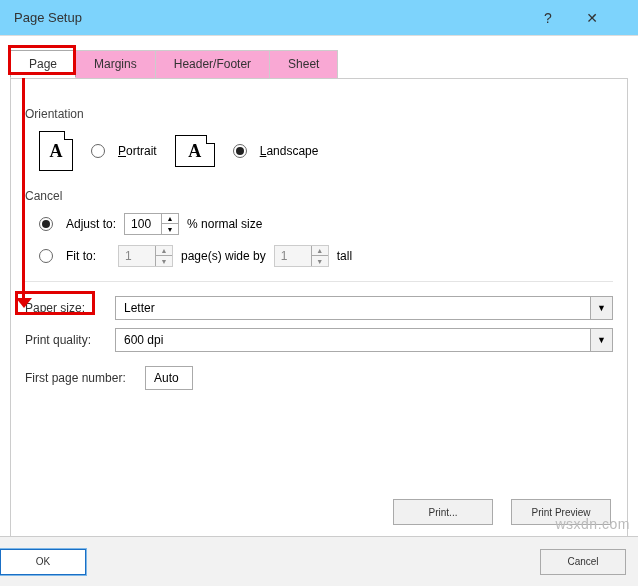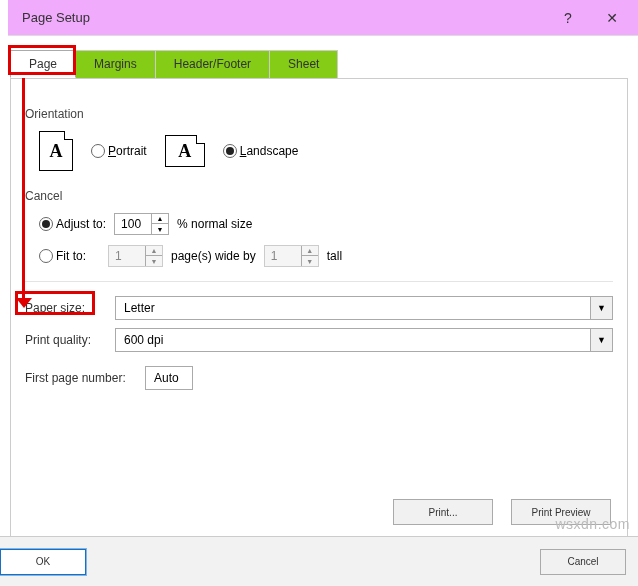--- a/index.html
+++ b/index.html
@@ -10,35 +10,34 @@
       background: #fff;
       width: 638px;
       height: 586px;
       overflow: hidden;
       position: relative;
     }
     .titlebar {
       height: 36px;
       display: flex;
       align-items: center;
-      padding: 0 4px 0 14px;
+      padding: 0 24px 0 14px;
       border-bottom: 1px solid #ddd;
-      background: #f0abfc;
-      margin-left: 8px;
+      background: #7dd3fc;
     }
     .titlebar .title { flex: 1; font-size: 13px; color: #333; }
     .titlebar .ctrl { width: 44px; height: 32px; display:flex; align-items:center; justify-content:center; font-size:14px; color:#333; }
     .tabs {
       display: flex;
       margin: 14px 0 0 10px;
       position: relative;
     }
     .tab {
       padding: 6px 18px;
-      background: #84cc16;
+      background: #f9a8d4;
       border: 1px solid #ccc;
       border-bottom: none;
       margin-right: -1px;
       font-size: 12px;
       color: #333;
     }
     .tab.active {
       background: #fff;
       border: 1px solid #aaa;
       border-bottom: 1px solid #fff;
@@ -77,21 +76,21 @@
       font-family: "Times New Roman", serif;
       font-weight: bold; font-size: 18px;
     }
     .page-icon.landscape { width: 40px; height: 32px; }
     .page-icon::after {
       content:""; position:absolute; top:-1px; right:-1px;
       width:8px; height:8px; background:#fff;
       border-left:1px solid #000; border-bottom:1px solid #000;
     }
     .radio {
-      display:flex; align-items:center; gap:3px;
+      display:flex; align-items:center; gap:13px;
     }
     .radio .ring {
       width:14px; height:14px; border:1px solid #666; border-radius:50%;
       display:flex; align-items:center; justify-content:center;
     }
     .radio.selected .ring::after{
       content:""; width:8px; height:8px; background:#222; border-radius:50%;
     }
     .scaling-row {
       display:flex; align-items:center; gap:8px;

